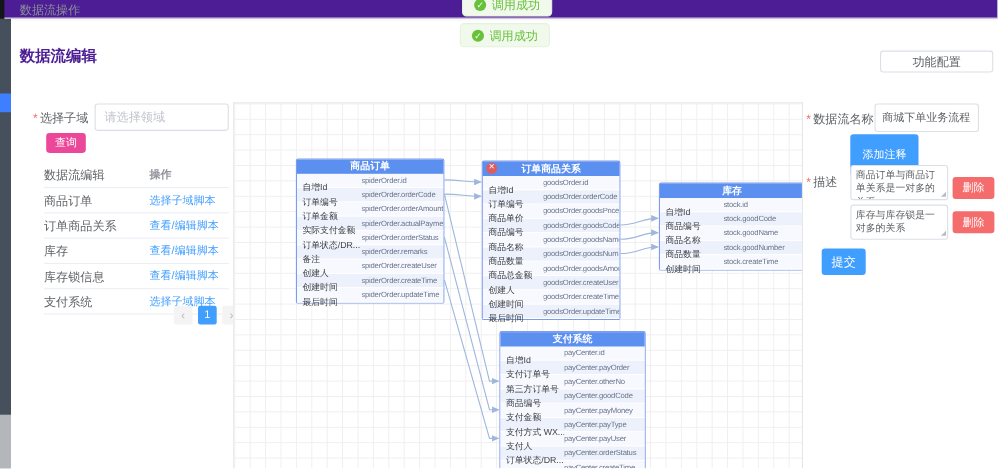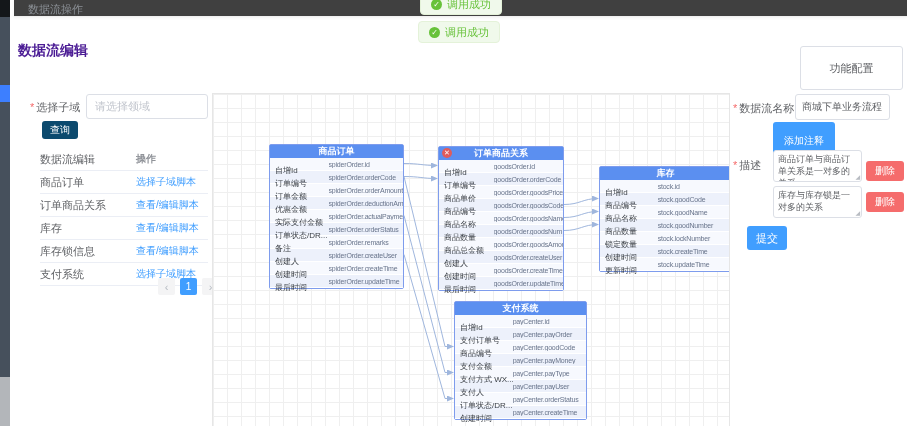--- a/index.html
+++ b/index.html
@@ -7,43 +7,43 @@
   body { font-family:"Liberation Sans","DejaVu Sans",sans-serif; }
   .stage { position:relative; width:907px; height:426px; background:#fff; overflow:hidden; }
 
   
   .left-rail { position:absolute; left:0; top:0; width:10px; height:426px; background:#46505c; }
   .rail-top { position:absolute; left:0; top:0; width:10px; height:17px; background:#14171a; }
   .rail-active { position:absolute; left:0; top:85px; width:10px; height:17px; background:#3d7fff; }
   .rail-bottom { position:absolute; left:0; top:377px; width:10px; height:49px; background:#b3b6ba; }
 
   
-  .topbar { position:absolute; left:14px; top:0; right:0; height:17px; background:#404040;
+  .topbar { position:absolute; left:4px; top:0; right:0; height:17px; background:#4c1d95;
             border-bottom:1px solid #f0f0f0; box-shadow:0 1px 3px rgba(0,0,0,.05); }
   .topbar-title { position:absolute; left:14px; top:2px; font-size:11px; color:#8b9096; }
 
   
   .toast { position:absolute; height:22px; background:#f0f9eb; border:1px solid #e4f2d9; border-radius:4px;
            display:flex; align-items:center; gap:5px; padding:0 10px; font-size:11px; color:#67c23a; z-index:40; }
   .toast-icon { width:11px; height:11px; border-radius:50%; background:#67c23a; color:#fff; font-size:8px;
                 line-height:11px; text-align:center; flex:0 0 auto; }
   .toast-1 { left:420px; top:-7px; }
   .toast-2 { left:418px; top:21px; }
 
   .page-title { position:absolute; left:18px; top:42px; font-size:14px; font-weight:bold; color:#4c1d95; }
-  .config-btn { position:absolute; left:800px; top:46px; width:103px; height:44px; background:#fff;
+  .config-btn { position:absolute; left:800px; top:46px; width:103px; height:20px; background:#fff;
                 border:1px solid #dcdfe6; border-radius:3px; font-size:11px; color:#606266;
                 display:flex; align-items:center; justify-content:center; cursor:pointer; }
 
   
   .fld-label { position:absolute; font-size:11px; color:#606266; white-space:nowrap; }
   .req { color:#f56c6c; margin-right:2px; }
   .select-input { position:absolute; left:86px; top:94px; width:122px; height:25px; border:1px solid #dcdfe6;
                   border-radius:3px; font-size:11px; color:#c0c4cc; display:flex; align-items:center; padding:0 8px; }
-  .query-btn { position:absolute; left:42px; top:121px; width:36px; height:18px; background:#0c4a6e; color:#fff;
+  .query-btn { position:absolute; left:42px; top:121px; width:36px; height:18px; background:#ec4899; color:#fff;
                font-size:10px; border-radius:3px; display:flex; align-items:center; justify-content:center; cursor:pointer; }
 
   .domain-table { position:absolute; left:40px; top:148px; width:168px; font-size:11px; }
   .dt-head, .dt-row { display:flex; align-items:center; height:23px; border-bottom:1px solid #ebeef5; }
   .dt-head { color:#909399; }
   .dt-name { flex:1; color:#606266; white-space:nowrap; overflow:hidden; }
   .dt-action { width:72px; color:#409eff; font-size:10px; white-space:nowrap; cursor:pointer; }
 
   .pagination { position:absolute; left:158px; top:278px; display:flex; gap:5px; align-items:center; }
   .pg-btn { width:17px; height:17px; background:#f4f4f5; color:#b6bbc2; border-radius:2px; font-size:11px;
@@ -161,24 +161,20 @@
         </div>
         <div class="entity-row">
           <span class="er-label">订单编号</span>
           <span class="er-value">spiderOrder.orderCode</span>
         </div>
         <div class="entity-row">
           <span class="er-label">订单金额</span>
           <span class="er-value">spiderOrder.orderAmount</span>
         </div>
         <div class="entity-row">
-          <span class="er-label">优惠金额</span>
-          <span class="er-value">spiderOrder.deductionAmount</span>
-        </div>
-        <div class="entity-row">
           <span class="er-label">实际支付金额</span>
           <span class="er-value">spiderOrder.actualPayment</span>
         </div>
         <div class="entity-row">
           <span class="er-label">订单状态/DR...</span>
           <span class="er-value">spiderOrder.orderStatus</span>
         </div>
         <div class="entity-row">
           <span class="er-label">备注</span>
           <span class="er-value">spiderOrder.remarks</span>
@@ -251,41 +247,37 @@
         </div>
         <div class="entity-row">
           <span class="er-label">商品名称</span>
           <span class="er-value">stock.goodName</span>
         </div>
         <div class="entity-row">
           <span class="er-label">商品数量</span>
           <span class="er-value">stock.goodNumber</span>
         </div>
         <div class="entity-row">
-          <span class="er-label">锁定数量</span>
-          <span class="er-value">stock.lockNumber</span>
-        </div>
-        <div class="entity-row">
           <span class="er-label">创建时间</span>
           <span class="er-value">stock.createTime</span>
         </div>
-        <div class="entity-row">
-          <span class="er-label">更新时间</span>
-          <span class="er-value">stock.updateTime</span>
-        </div>
       </div>
       <div class="entity" style="left: 241px; top: 207px; width: 133px;">
         <div class="entity-header">支付系统</div>
         <div class="entity-row">
           <span class="er-label">自增Id</span>
           <span class="er-value">payCenter.id</span>
         </div>
         <div class="entity-row">
           <span class="er-label">支付订单号</span>
           <span class="er-value">payCenter.payOrder</span>
+        </div>
+        <div class="entity-row">
+          <span class="er-label">第三方订单号</span>
+          <span class="er-value">payCenter.otherNo</span>
         </div>
         <div class="entity-row">
           <span class="er-label">商品编号</span>
           <span class="er-value">payCenter.goodCode</span>
         </div>
         <div class="entity-row">
           <span class="er-label">支付金额</span>
           <span class="er-value">payCenter.payMoney</span>
         </div>
         <div class="entity-row">

